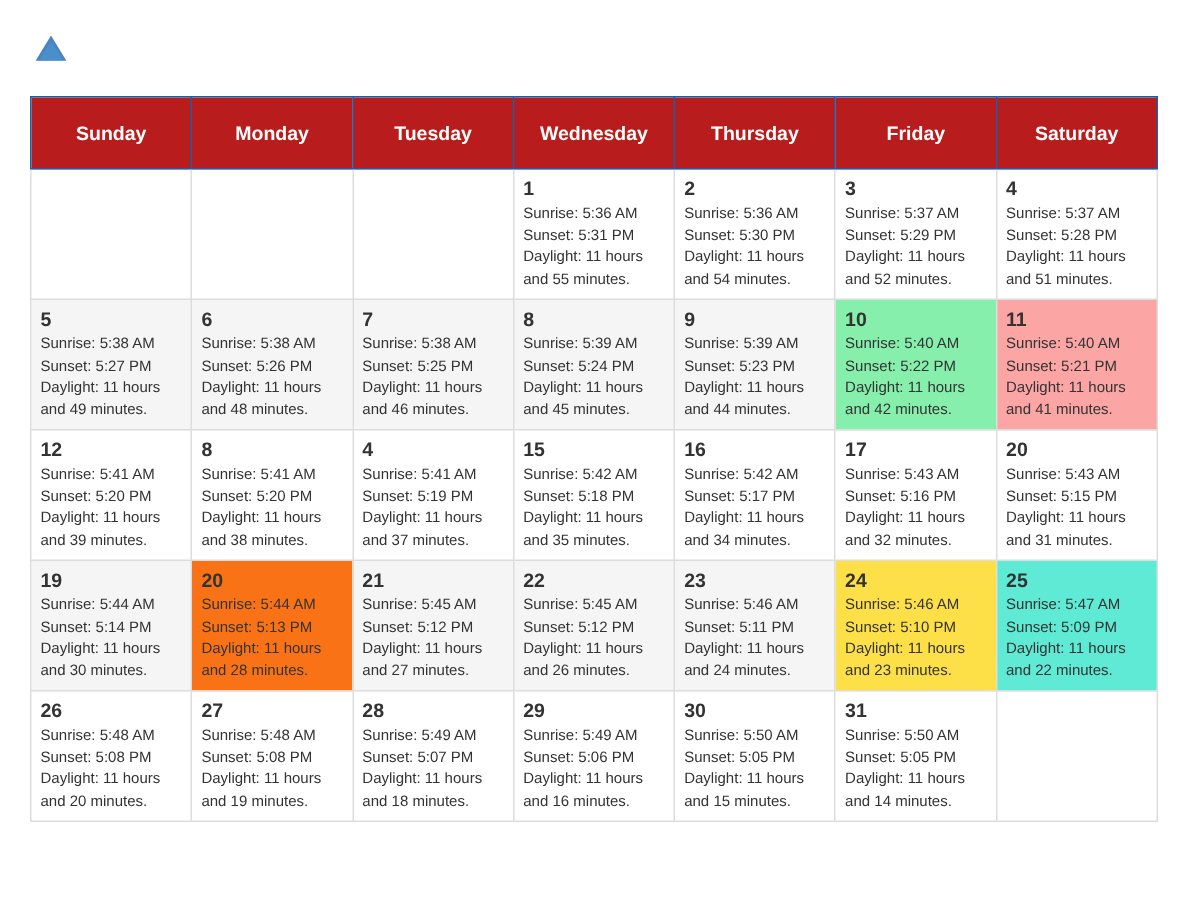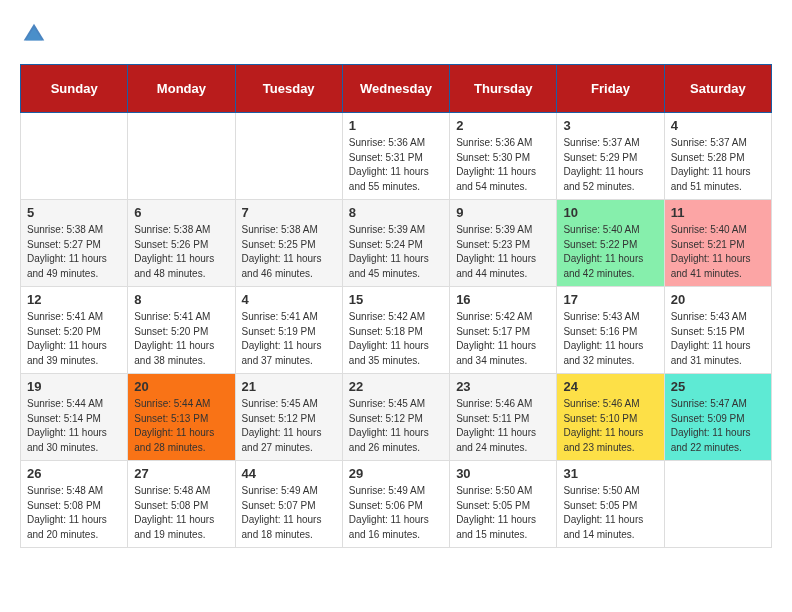--- a/index.html
+++ b/index.html
@@ -320,21 +320,21 @@
 and 20 minutes.</div>
         </td>
         <td>
           <span class="day-number">27</span>
           <div class="day-info" style="white-space: pre-line;">Sunrise: 5:48 AM
 Sunset: 5:08 PM
 Daylight: 11 hours
 and 19 minutes.</div>
         </td>
         <td>
-          <span class="day-number">44</span>
+          <span class="day-number">28</span>
           <div class="day-info" style="white-space: pre-line;">Sunrise: 5:49 AM
 Sunset: 5:07 PM
 Daylight: 11 hours
 and 18 minutes.</div>
         </td>
         <td>
           <span class="day-number">29</span>
           <div class="day-info" style="white-space: pre-line;">Sunrise: 5:49 AM
 Sunset: 5:06 PM
 Daylight: 11 hours

